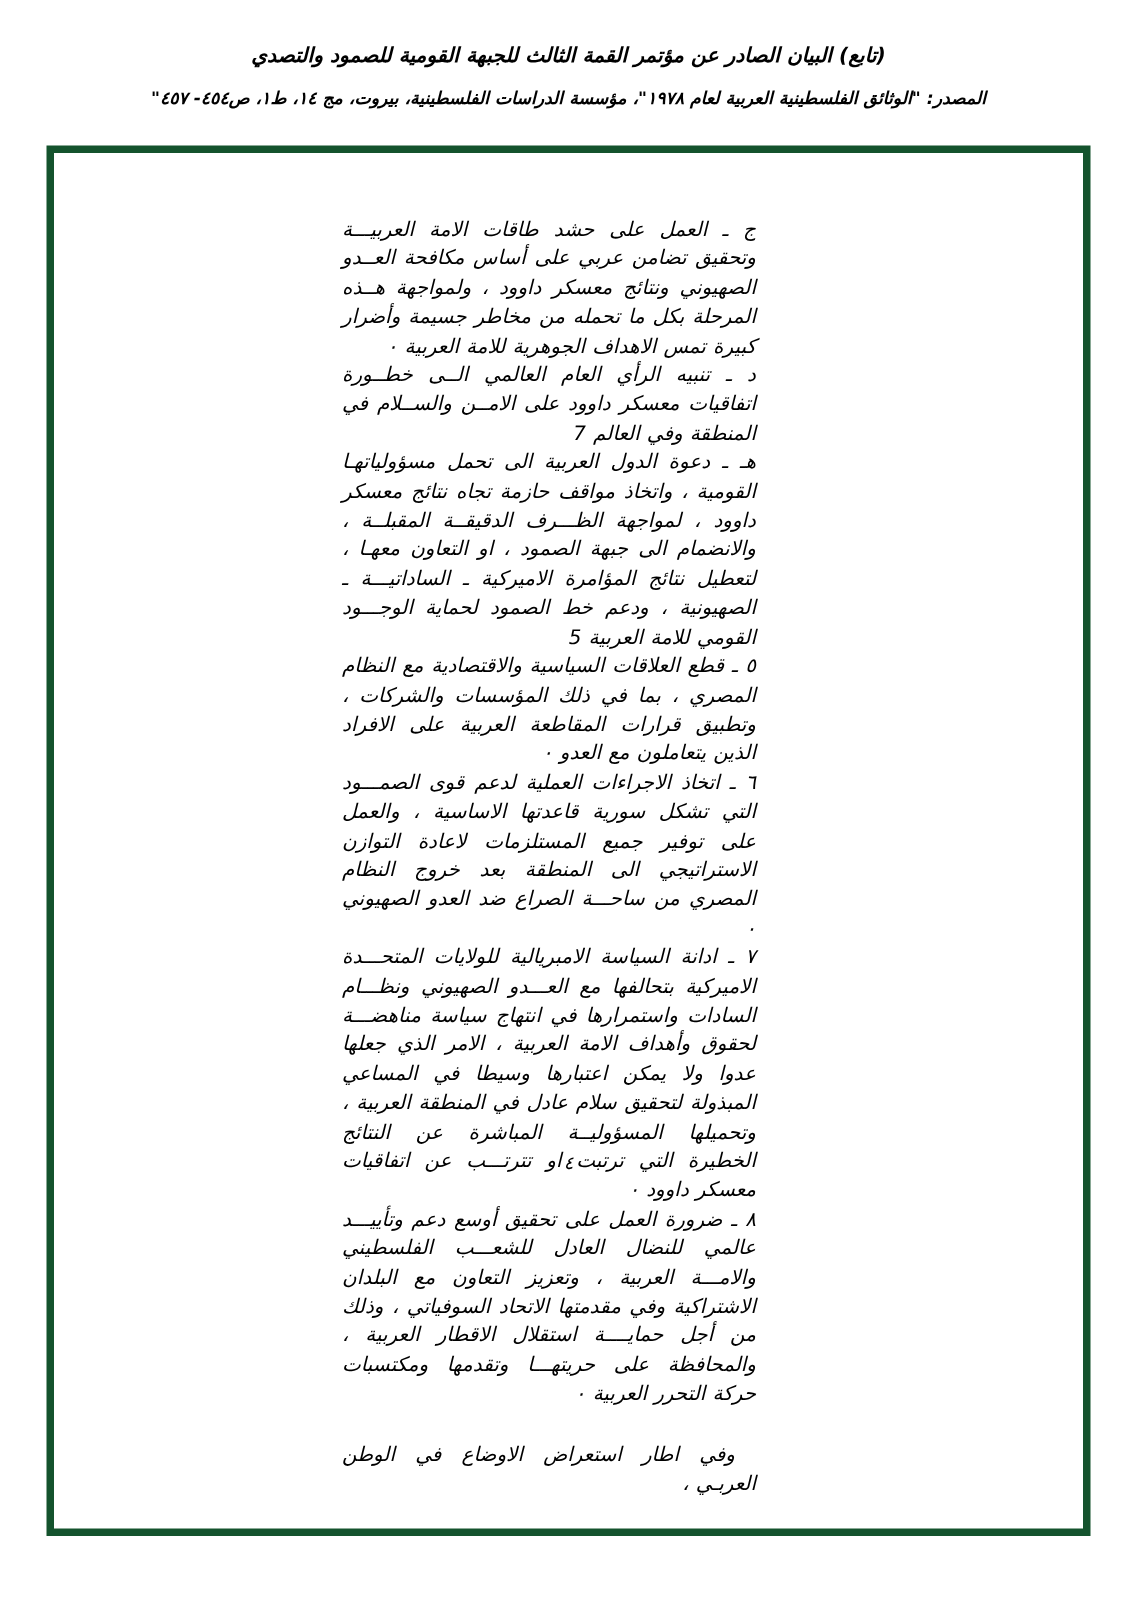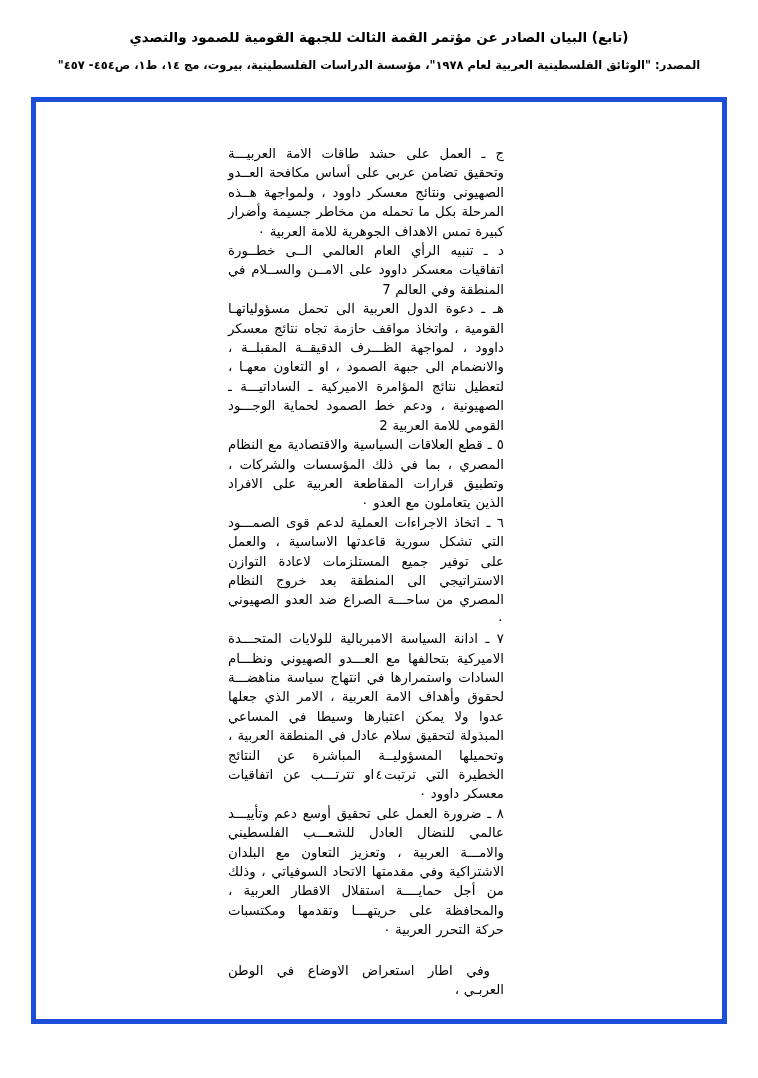--- a/index.html
+++ b/index.html
@@ -13,20 +13,21 @@
     font-family: "DejaVu Sans", "Liberation Sans", sans-serif;
     color: #000000;
     position: relative;
     overflow: hidden;
   }
   .page {
     position: relative;
     width: 758px;
     height: 800px;
     box-sizing: border-box;
+    font-style: italic;
   }
   .header {
     position: absolute;
     top: 0;
     left: 0;
     right: 0;
     text-align: center;
     padding-top: 28px;
   }
   .header-title {
@@ -43,21 +44,21 @@
     direction: rtl;
     margin-top: 11px;
     color: #000;
   }
   .frame {
     position: absolute;
     top: 97px;
     left: 31px;
     width: 696px;
     height: 927px;
-    border: 5px solid #1d4ed8;
+    border: 5px solid #14532d;
     box-sizing: border-box;
     background: #ffffff;
   }
   .content {
     position: absolute;
     top: 42px;
     right: 218px;
     width: 276px;
     direction: rtl;
     text-align: justify;
@@ -93,21 +94,21 @@
 
   <div class="header">
     <div class="header-title">(تابع)  البيان الصادر عن مؤتمر القمة الثالث للجبهة القومية للصمود والتصدي</div>
     <div class="header-source">المصدر: "الوثائق الفلسطينية العربية لعام ١٩٧٨"، مؤسسة الدراسات الفلسطينية، بيروت، مج ١٤، ط١، ص٤٥٤- ٤٥٧"</div>
   </div>
 
   <div class="frame">
     <div class="content">
       <p class="para">ج ـ العمل على حشد طاقات الامة العربيـــة وتحقيق تضامن عربي على أساس مكافحة العــدو الصهيوني ونتائج معسكر داوود ، ولمواجهة هــذه المرحلة بكل ما تحمله من مخاطر جسيمة وأضرار كبيرة تمس الاهداف الجوهرية للامة العربية ٠</p>
       <p class="para">د ـ تنبيه الرأي العام العالمي الــى خطــورة اتفاقيات معسكر داوود على الامــن والســلام في المنطقة وفي العالم 7</p>
-      <p class="para">هـ ـ دعوة الدول العربية الى تحمل مسؤولياتهـا القومية ، واتخاذ مواقف حازمة تجاه نتائج معسكر داوود ، لمواجهة الظـــرف الدقيقــة المقبلــة ، والانضمام الى جبهة الصمود ، او التعاون معهـا ، لتعطيل نتائج المؤامرة الاميركية ـ الساداتيـــة ـ الصهيونية ، ودعم خط الصمود لحماية الوجـــود القومي للامة العربية 2</p>
+      <p class="para">هـ ـ دعوة الدول العربية الى تحمل مسؤولياتهـا القومية ، واتخاذ مواقف حازمة تجاه نتائج معسكر داوود ، لمواجهة الظـــرف الدقيقــة المقبلــة ، والانضمام الى جبهة الصمود ، او التعاون معهـا ، لتعطيل نتائج المؤامرة الاميركية ـ الساداتيـــة ـ الصهيونية ، ودعم خط الصمود لحماية الوجـــود القومي للامة العربية 5</p>
       <p class="para">٥ ـ قطع العلاقات السياسية والاقتصادية مع النظام المصري ، بما في ذلك المؤسسات والشركات ، وتطبيق قرارات المقاطعة العربية على الافراد الذين يتعاملون مع العدو ٠</p>
       <p class="para">٦ ـ اتخاذ الاجراءات العملية لدعم قوى الصمـــود التي تشكل سورية قاعدتها الاساسية ، والعمل على توفير جميع المستلزمات لاعادة التوازن الاستراتيجي الى المنطقة بعد خروج النظام المصري من ساحـــة الصراع ضد العدو الصهيوني ٠</p>
       <p class="para">٧ ـ ادانة السياسة الامبريالية للولايات المتحـــدة الاميركية بتحالفها مع العـــدو الصهيوني ونظـــام السادات واستمرارها في انتهاج سياسة مناهضـــة لحقوق وأهداف الامة العربية ، الامر الذي جعلها عدوا ولا يمكن اعتبارها وسيطا في المساعي المبذولة لتحقيق سلام عادل في المنطقة العربية ، وتحميلها المسؤوليــة المباشرة عن النتائج الخطيرة التي ترتبت او تترتـــب عن اتفاقيات معسكر داوود ٠</p>
       <p class="para">٨ ـ ضرورة العمل على تحقيق أوسع دعم وتأييـــد عالمي للنضال العادل للشعـــب الفلسطيني والامـــة العربية ، وتعزيز التعاون مع البلدان الاشتراكية وفي مقدمتها الاتحاد السوفياتي ، وذلك من أجل حمايــــة استقلال الاقطار العربية ، والمحافظة على حريتهـــا وتقدمها ومكتسبات حركة التحرر العربية ٠</p>
       <p class="para indent">وفي اطار استعراض الاوضاع في الوطن العربـي ،</p>
     </div>
   </div>
 
   <div class="page-number">٤</div>
 

